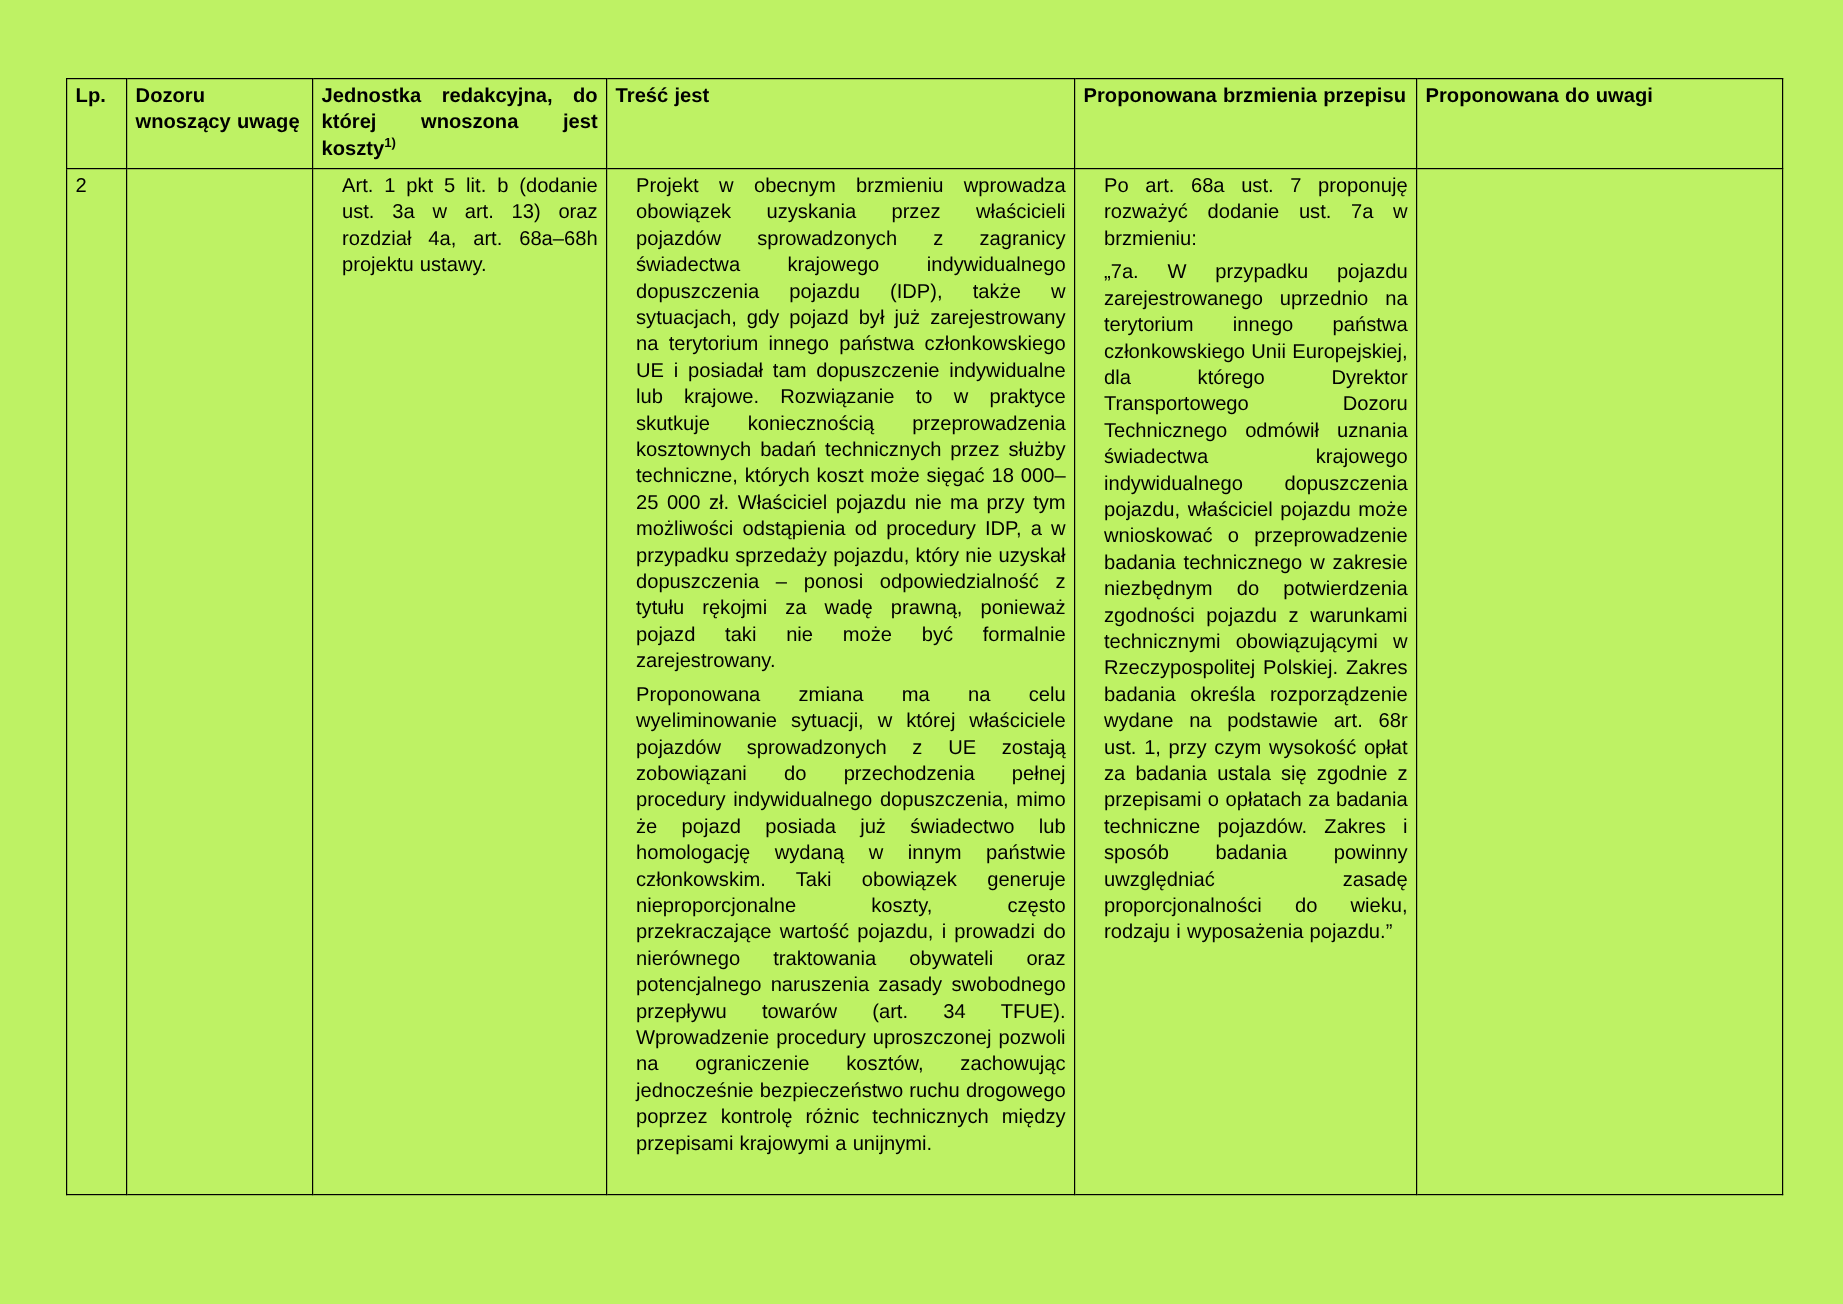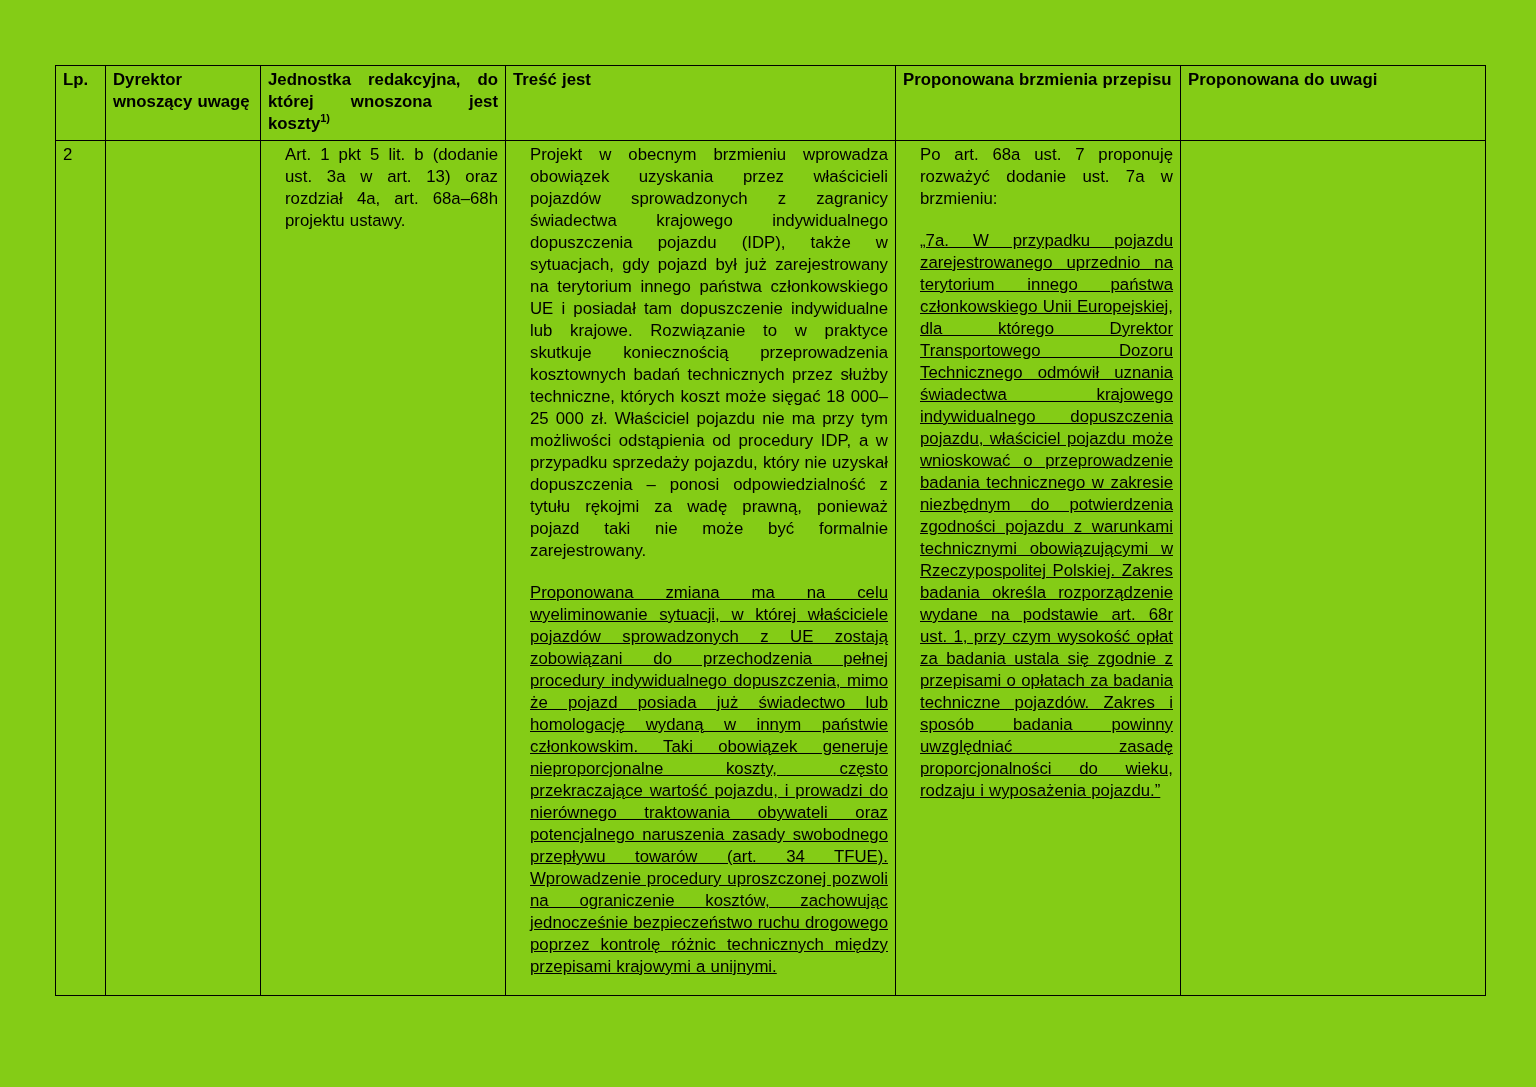--- a/index.html
+++ b/index.html
@@ -4,21 +4,21 @@
 <style>
   html, body {
     margin: 0;
     padding: 0;
     background: #ffffff;
   }
   .page {
     position: relative;
     width: 1536px;
     height: 1087px;
-    background: #84cc16;
+    background: #bef264;
     font-family: "Liberation Sans", sans-serif;
     color: #000000;
     overflow: hidden;
   }
   table.review-table {
     position: absolute;
     left: 55px;
     top: 65px;
     width: 1430px;
     border-collapse: collapse;
@@ -42,22 +42,21 @@
   }
   .review-table td.just {
     text-align: justify;
     padding-left: 24px;
   }
   .review-table td p,
   .review-table th p {
     margin: 0;
   }
   .review-table td p + p {
-    margin-top: 20px;
-    text-decoration: underline;
+    margin-top: 6px;
   }
   col.c-lp        { width: 50px;  }
   col.c-podmiot   { width: 155px; }
   col.c-jednostka { width: 245px; }
   col.c-tresc     { width: 390px; }
   col.c-propozycja{ width: 285px; }
   col.c-stanowisko{ width: 305px; }
   tr.data-row { height: 855px; }
   tr.head-row { height: 70px; }
   sup { font-size: 11px; line-height: 0; }
@@ -71,21 +70,21 @@
       <col class="c-lp">
       <col class="c-podmiot">
       <col class="c-jednostka">
       <col class="c-tresc">
       <col class="c-propozycja">
       <col class="c-stanowisko">
     </colgroup>
     <tbody>
         <tr class="head-row">
       <th>Lp.</th>
-      <th>Dyrektor wnoszący uwagę</th>
+      <th>Dozoru wnoszący uwagę</th>
       <th class="just"><span>Jednostka redakcyjna, do której wnoszona jest koszty</span><sup>1)</sup></th>
       <th>Treść jest</th>
       <th>Proponowana brzmienia przepisu</th>
       <th>Proponowana do uwagi</th>
     </tr>
     <tr class="data-row">
       <td>2</td>
       <td></td>
       <td class="just">Art. 1 pkt 5 lit. b (dodanie ust. 3a w art. 13) oraz rozdział 4a, art. 68a–68h projektu ustawy.</td>
       <td class="just">

